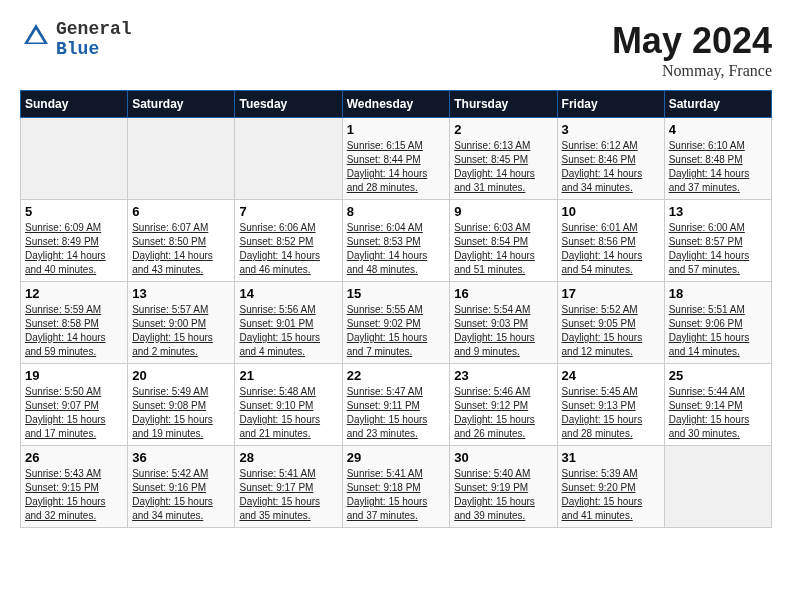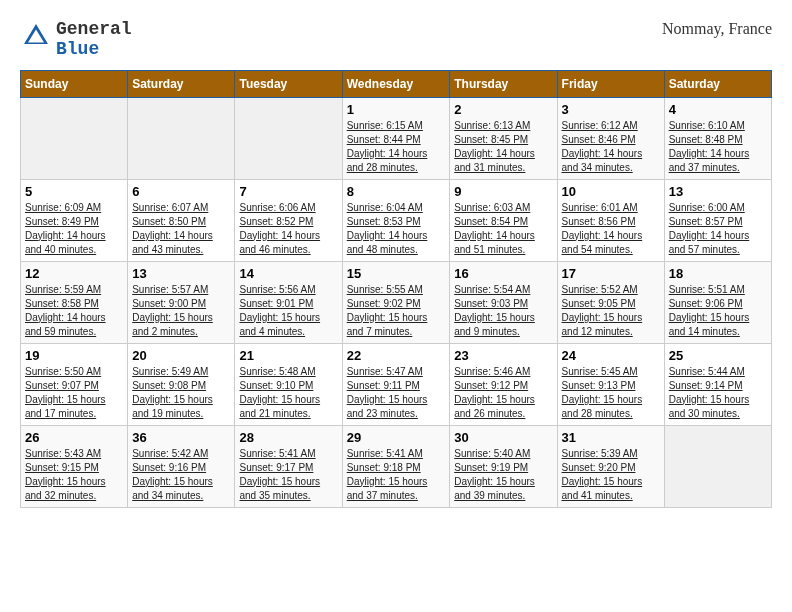--- a/index.html
+++ b/index.html
@@ -46,21 +46,21 @@
       font-size: 16px;
       color: #333;
       font-family: Liberation Serif, serif;
     }
     table {
       width: 100%;
       border-collapse: collapse;
       font-size: 11px;
     }
     thead tr th {
-      background-color: #a16207;
+      background-color: #0f172a;
       color: #fff;
       padding: 6px 4px;
       text-align: left;
       font-size: 12px;
       font-weight: bold;
       border: 1px solid #1a5fa8;
     }
     tbody tr td {
       border: 1px solid #ccc;
       vertical-align: top;
@@ -95,20 +95,21 @@
     <svg class="logo-icon" viewBox="0 0 40 40">
       <polygon points="20,5 35,30 5,30" fill="#1a5fa8"></polygon>
       <polygon points="20,12 30,28 10,28" fill="#fff"></polygon>
     </svg>
     <div class="logo-text">
       <span class="logo-general">General</span>
       <span class="logo-blue">Blue</span>
     </div>
   </div>
   <div class="title-block">
+    <div class="month-title">May 2024</div>
     <div class="location">Nommay, France</div>
   </div>
 </div>
 
 <table>
   <thead>
     <tr>
     <th>Sunday</th>
         <th>Saturday</th>
         <th>Tuesday</th>

